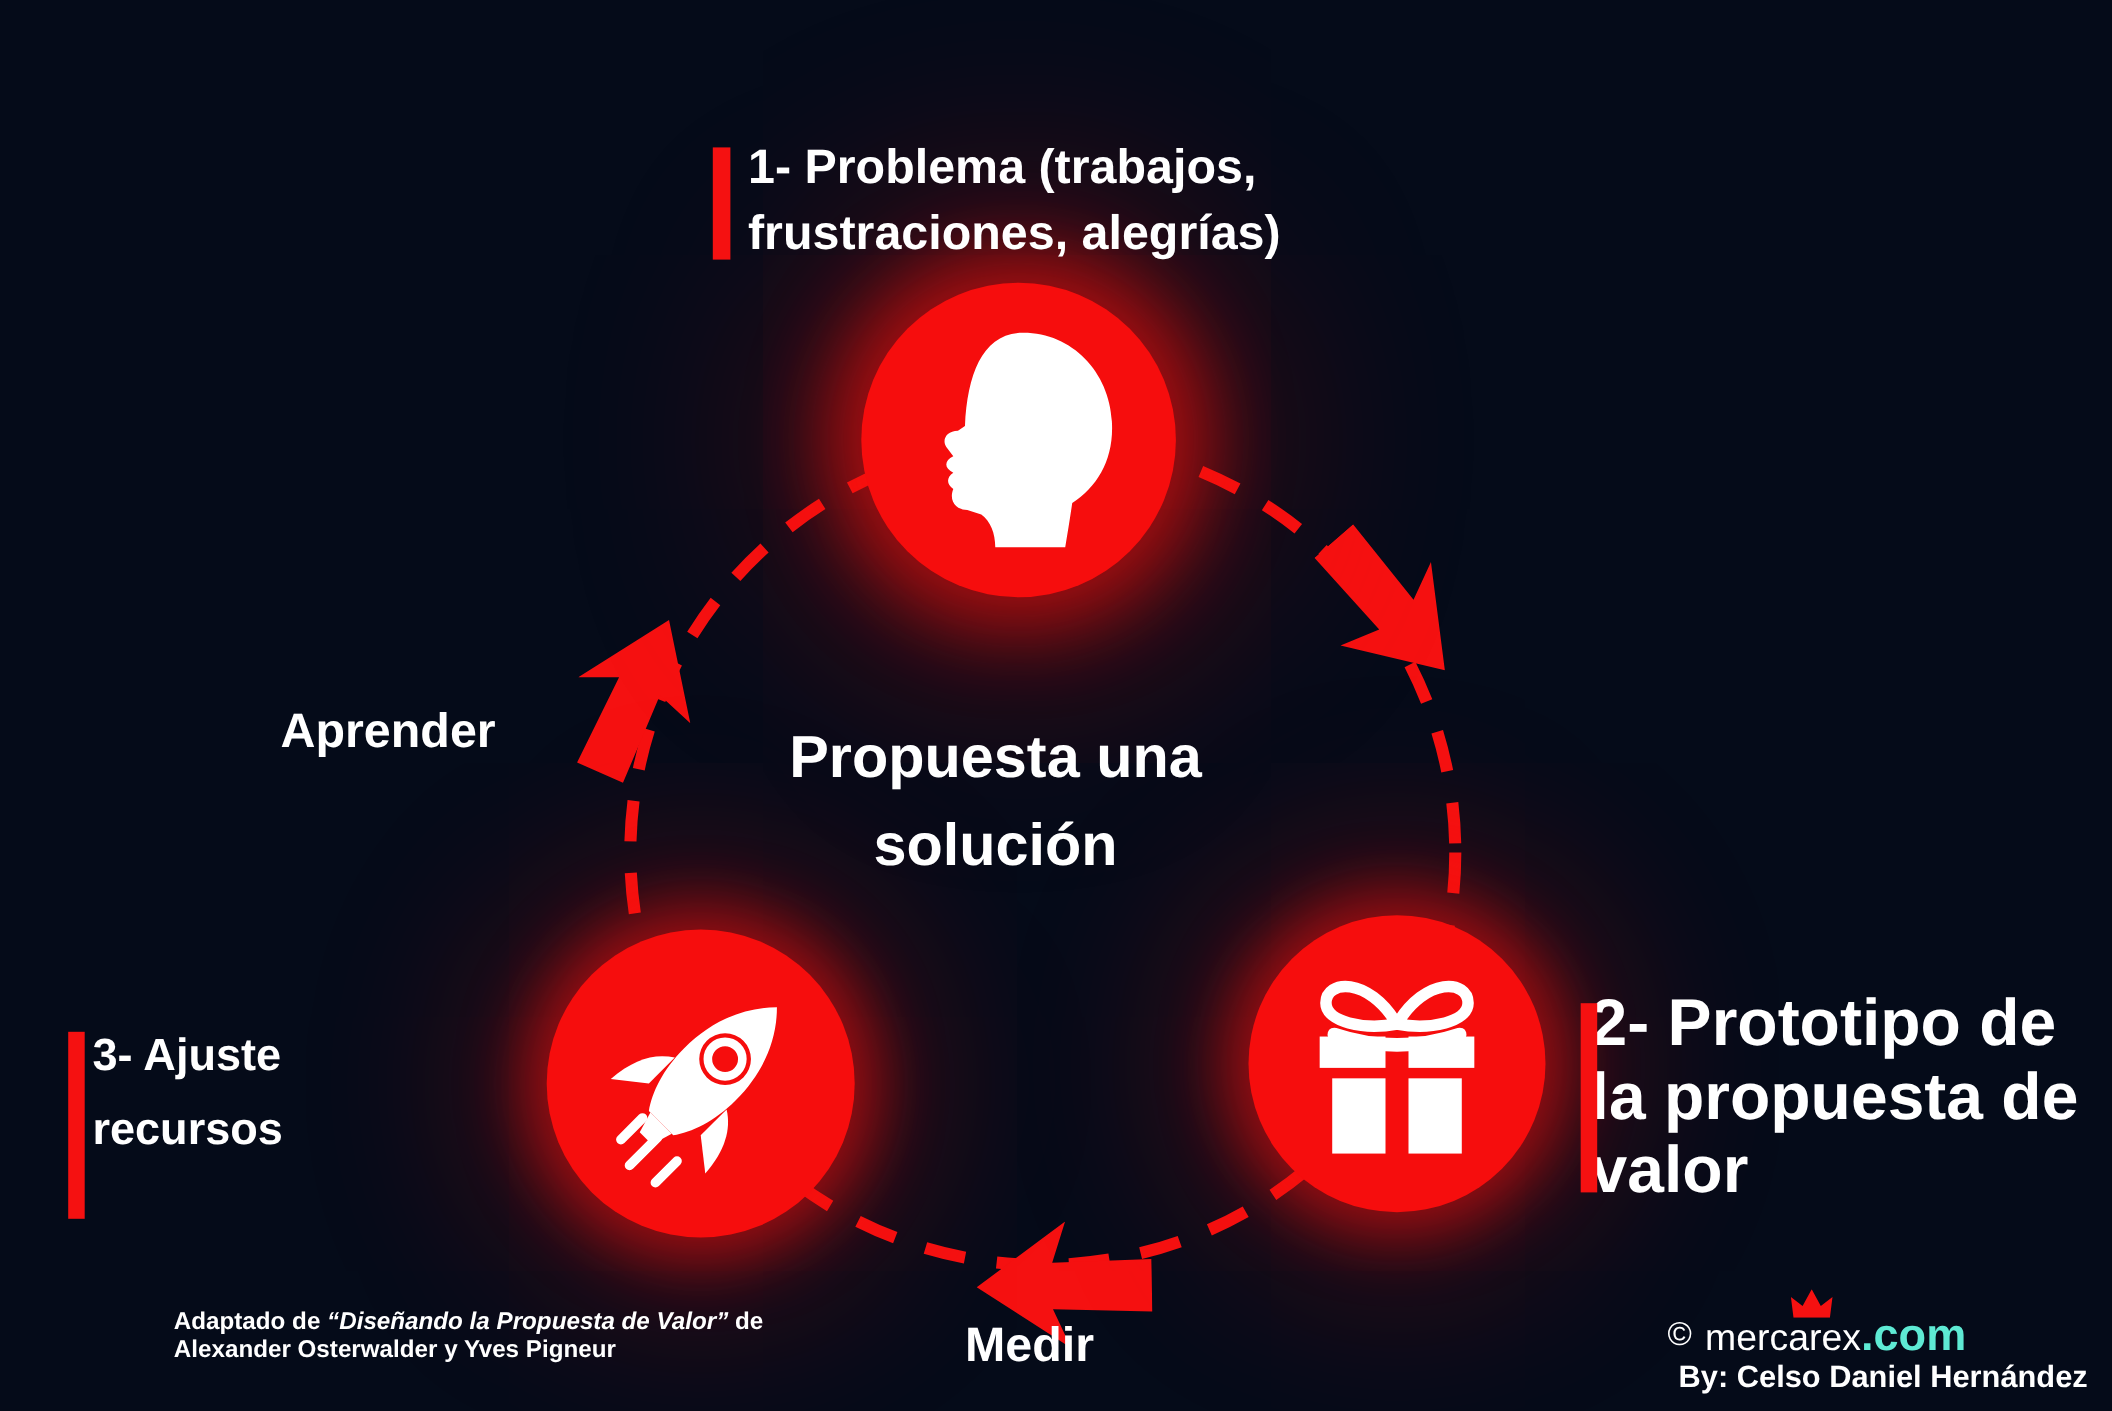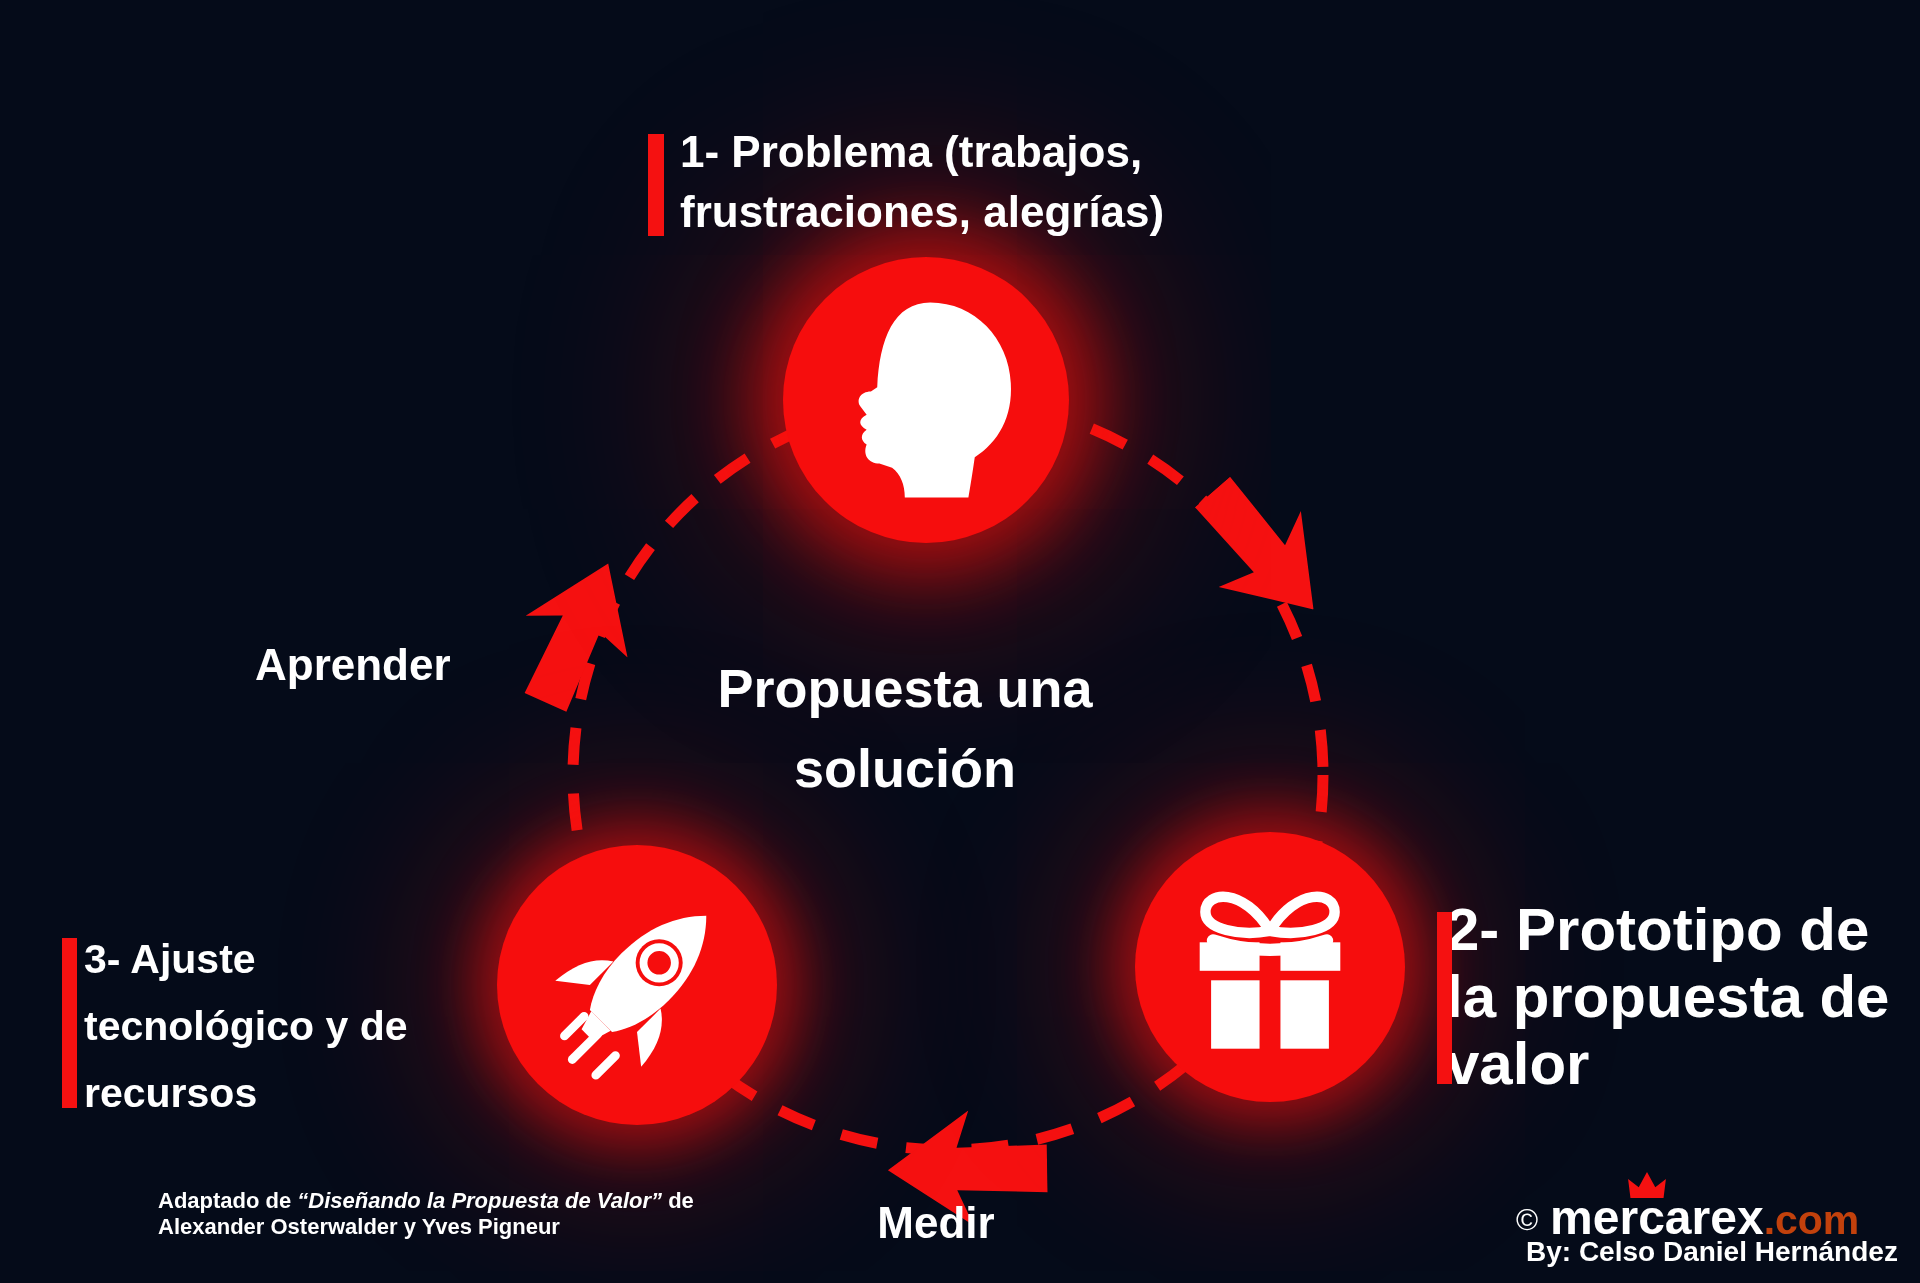--- a/index.html
+++ b/index.html
@@ -72,22 +72,22 @@
     font-size:22px; line-height:26px; font-weight:700;
   }
   .attribution .work { font-style:italic; }
 
   
   .branding { position:absolute; z-index:4; left:1516px; top:1168px; width:340px; }
   .crown { position:absolute; left:110px; top:4px; width:42px; height:26px; z-index:5; }
   .crown path { fill:#f51111; }
   .logo-row { position:absolute; left:0; top:22px; white-space:nowrap; }
   .copyright { font-size:30px; font-weight:400; vertical-align:4px; margin-right:12px; }
-  .brand-name { font-size:48px; font-weight:700; letter-spacing:0px; }
-  .brand-tld { font-size:41px; font-weight:800; color:#c2410c; }
+  .brand-name { font-size:34px; font-weight:400; letter-spacing:0px; }
+  .brand-tld { font-size:41px; font-weight:800; color:#5eead4; }
   .byline { position:absolute; left:10px; top:68px; font-size:28px; font-weight:600; white-space:nowrap;text-align:center; }
 
   
   .icon-white { fill:#ffffff; }
 </style>
 </head>
 <body>
 
 <div class="canvas">
 
@@ -159,21 +159,20 @@
         <rect x="19" y="57" width="25.5" height="36"></rect>
         <rect x="55.5" y="57" width="25.5" height="36"></rect>
       </g>
     </svg>
   </div>
 
   <div class="step step-ajuste">
     <div class="bar"></div>
     <div class="lines">
       <div>3- Ajuste</div>
-      <div>tecnológico y de</div>
       <div>recursos</div>
     </div>
   </div>
 
   <div class="step step-prototipo">
     <div class="bar"></div>
     <div class="lines">
       <div>2- Prototipo de</div>
       <div>la propuesta de</div>
       <div>valor</div>

